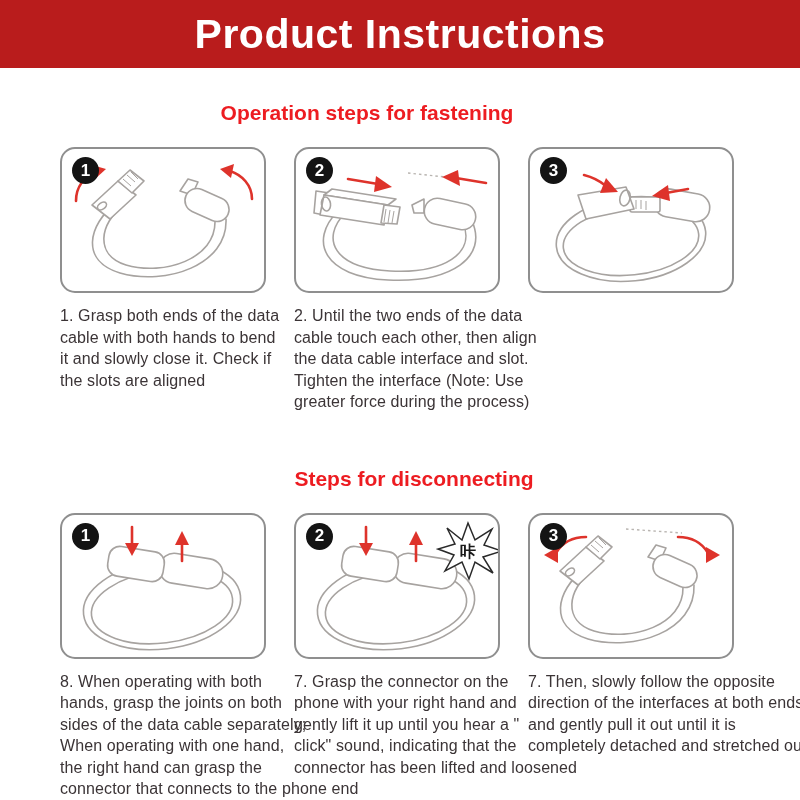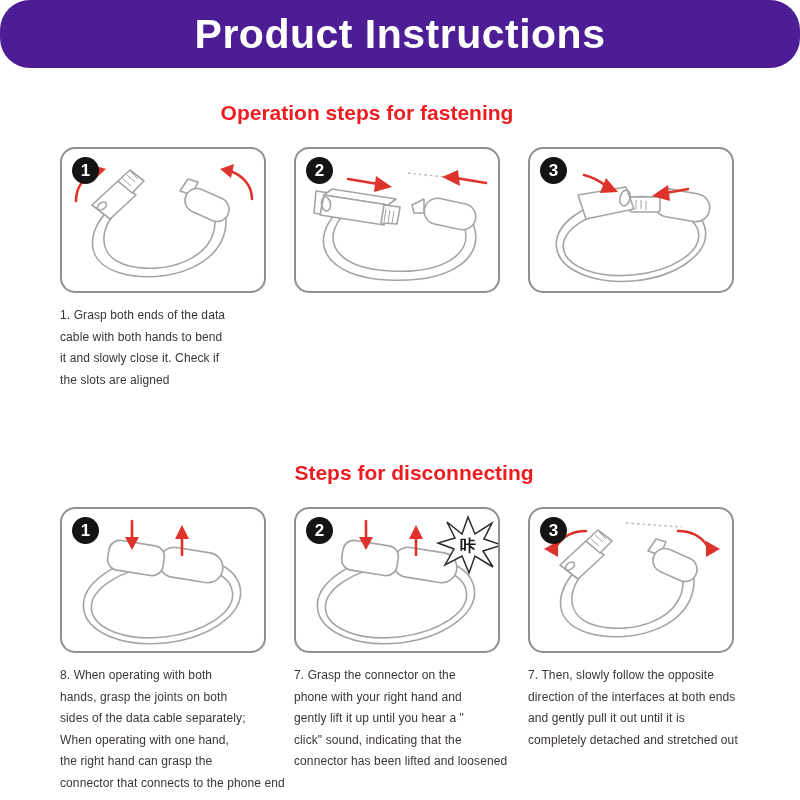--- a/index.html
+++ b/index.html
@@ -3,53 +3,53 @@
 <meta charset="utf-8">
 <style>
   * { box-sizing: border-box; }
   html, body { margin: 0; padding: 0; }
   body {
     width: 800px; height: 800px; overflow: hidden;
     background: #ffffff;
     font-family: "Liberation Sans", sans-serif;
   }
   .banner {
-    height: 68px; background: #4c1d95;
-    display: flex; align-items: center; justify-content: center; border-radius: 30px;
+    height: 68px; background: #b91c1c;
+    display: flex; align-items: center; justify-content: center;
   }
   .banner .title {
     color: #ffffff; font-size: 41px; font-weight: bold;
     letter-spacing: 0.5px; margin: 0;
   }
   .section-heading {
     text-align: center; font-size: 21px; font-weight: bold;
     color: #ed1c21; line-height: 24px;
   }
   .heading-fastening { margin-top: 33px; transform: translateX(-33px); }
-  .heading-disconnecting { margin-top: 70px; padding-left: 28px; }
+  .heading-disconnecting { margin-top: 54px; padding-left: 28px; }
   .row {
     display: grid; grid-template-columns: 206px 206px 206px;
     column-gap: 28px; padding-left: 60px;
   }
   .panels-row { margin-top: 22px; }
   .panel {
     position: relative; height: 146px; background: #fff;
     border: 2px solid #8f8f8f; border-radius: 15px;
   }
   .panel svg { position: absolute; left: 0; top: 0; width: 100%; height: 100%; }
   .badge {
     position: absolute; top: 8px; left: 10px; z-index: 2;
     width: 27px; height: 27px; border-radius: 50%;
     background: #141414; color: #ffffff;
     font-size: 17px; font-weight: bold;
     display: flex; align-items: center; justify-content: center;
   }
   .captions-row { margin-top: 12px; }
   .caption {
-    font-size: 12px; line-height: 21.5px; color: #3b3436;
+    font-size: 16px; line-height: 21.5px; color: #3b3436;
     white-space: pre; letter-spacing: 0.1px; width: 206px; overflow: visible;
   }
   .sketch { stroke: #a7a3a0; stroke-width: 1.6; fill: none; stroke-linecap: round; stroke-linejoin: round; }
   .sketch-fill { stroke: #a7a3a0; stroke-width: 1.6; fill: #ffffff; stroke-linejoin: round; }
   .hatch { stroke: #a7a3a0; stroke-width: 1; fill: none; }
   .arrow-shaft { stroke: #de332b; stroke-width: 2.6; fill: none; stroke-linecap: round; }
   .arrow-head { fill: #de332b; stroke: none; }
   .dashes { stroke: #b9b5b1; stroke-width: 1.4; stroke-dasharray: 2.5,3; fill: none; }
   .burst { fill: #ffffff; stroke: #2a2a2a; stroke-width: 1.5; stroke-linejoin: miter; }
   .burst-text { font-size: 16px; font-weight: bold; fill: #1a1a1a; font-family: "DejaVu Sans", sans-serif; }
@@ -150,20 +150,25 @@
       </g>
     </svg>
   </div>
 </div>
 
 <div class="row captions-row">
   <div class="caption">1. Grasp both ends of the data
 cable with both hands to bend
 it and slowly close it. Check if
 the slots are aligned</div>
+  <div class="caption">2. Until the two ends of the data
+cable touch each other, then align
+the data cable interface and slot.
+Tighten the interface (Note: Use
+greater force during the process)</div>
 </div>
 
 <div class="section-heading heading-disconnecting">Steps for disconnecting</div>
 
 <div class="row panels-row">
 
   <div class="panel">
     <div class="badge">1</div>
     <svg viewBox="0 0 202 142">
       <g>

